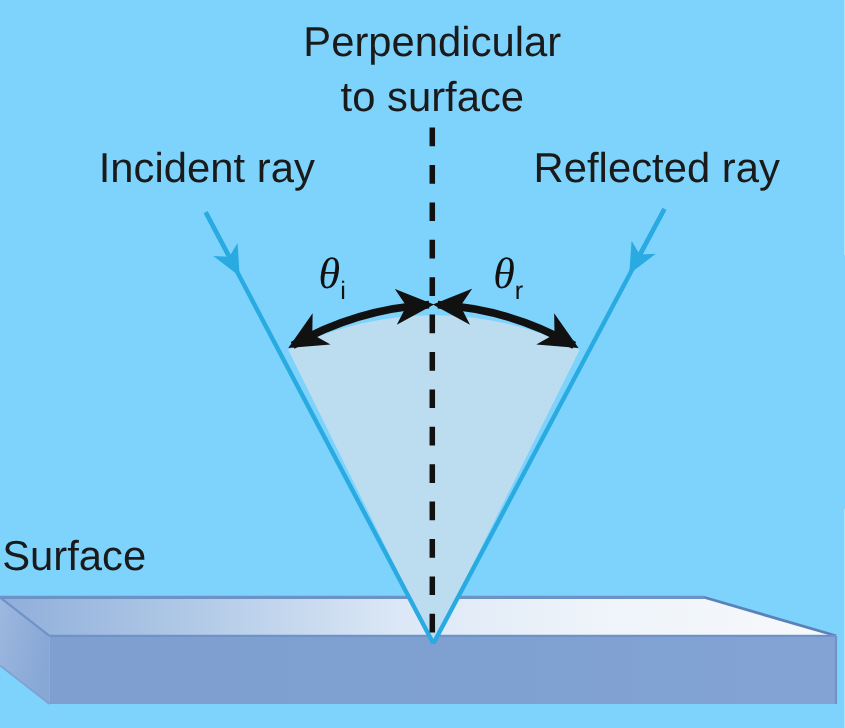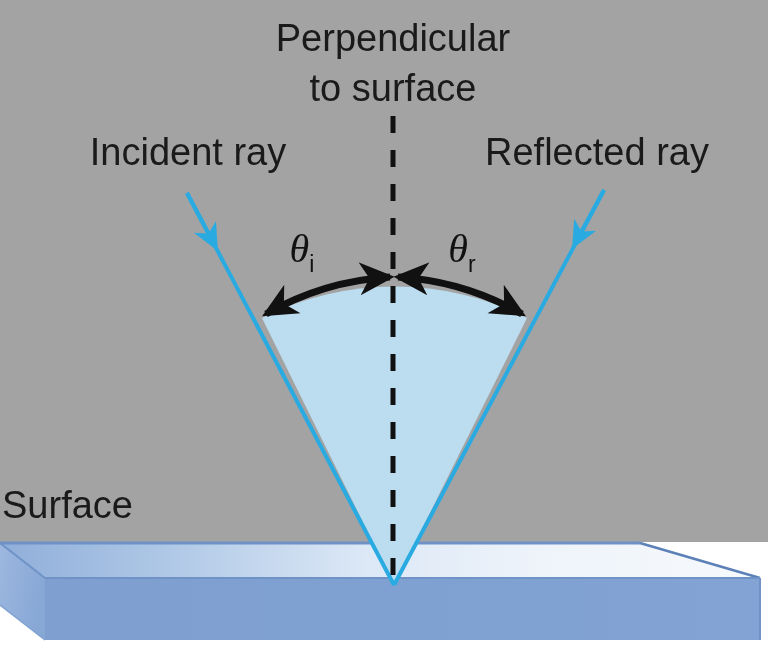--- a/index.html
+++ b/index.html
@@ -9,22 +9,22 @@
   }
   body {
     width: 768px;
     height: 662px;
     font-family: "Liberation Sans", sans-serif;
     overflow: hidden;
   }
   #diagram-root {
     position: relative;
     width: 768px;
-    height: 542px;
-    background: #a3a3a3;
+    height: 662px;
+    background: #7dd3fc;
   }
   svg.figure {
     display: block;
     width: 768px;
     height: 662px;
   }
   text.label {
     font-family: "Liberation Sans", sans-serif;
     fill: #1a1a1a;
     font-size: 38px;

